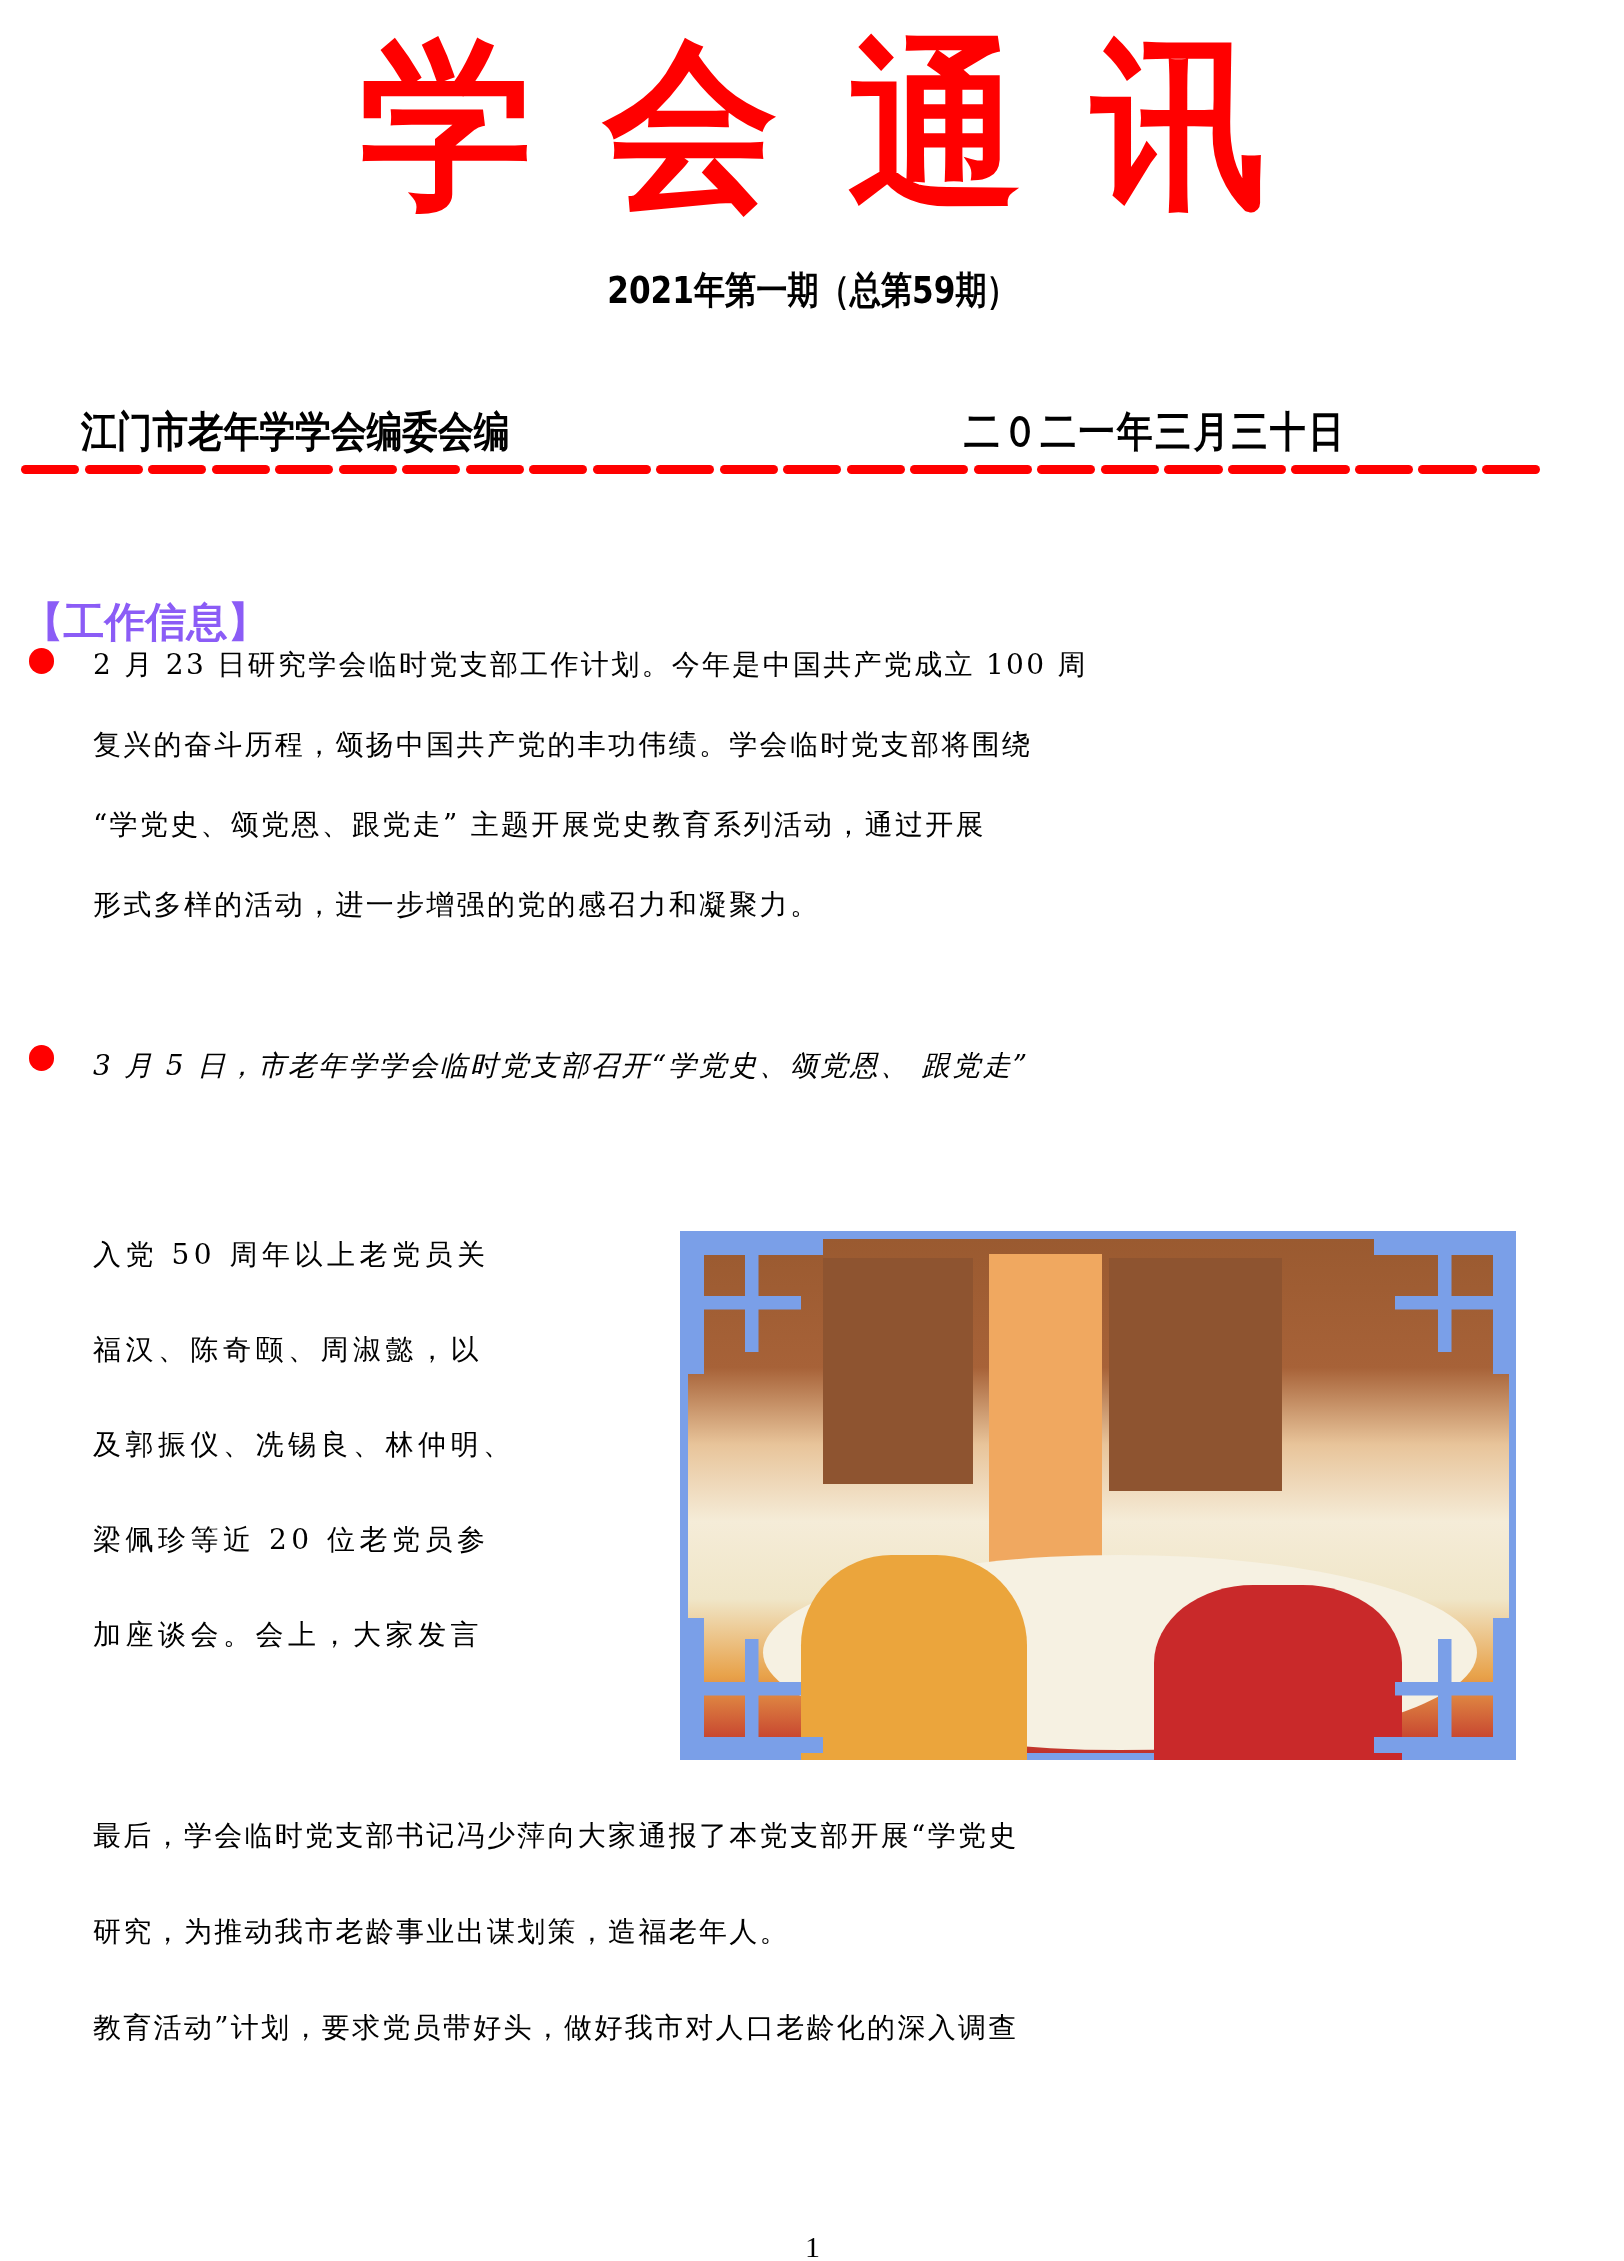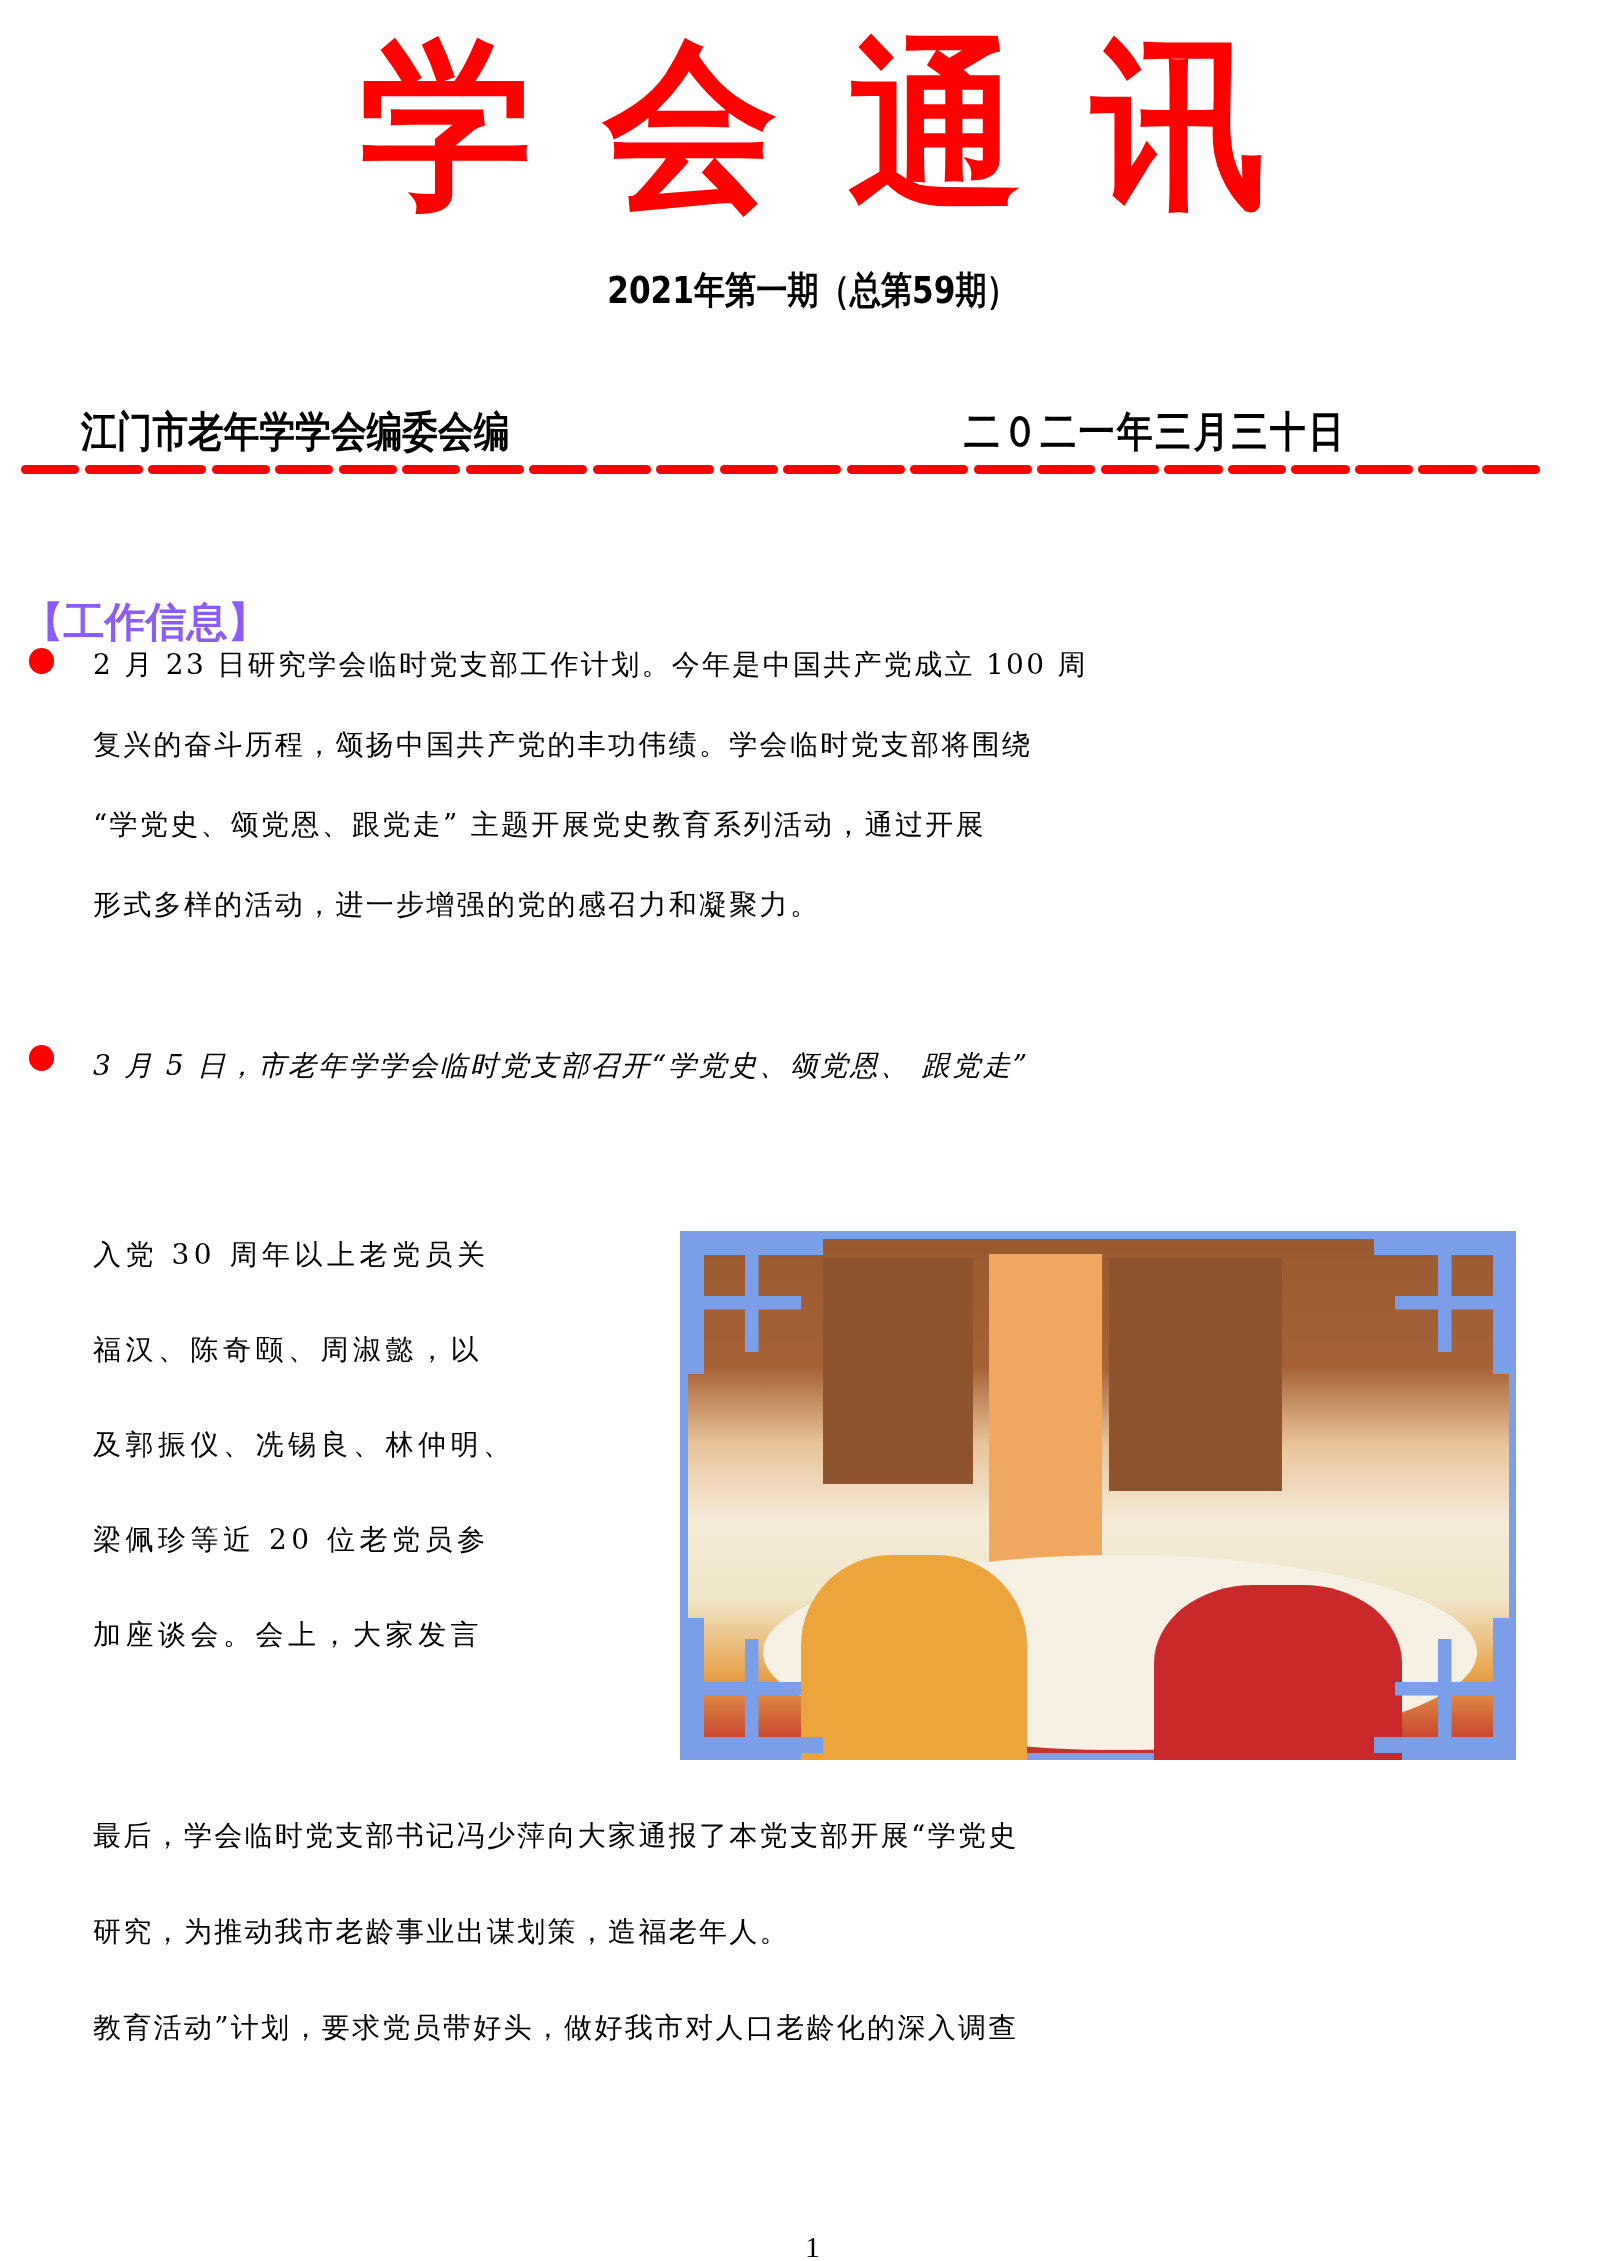--- a/index.html
+++ b/index.html
@@ -136,21 +136,21 @@
   <div class="line">复兴的奋斗历程，颂扬中国共产党的丰功伟绩。学会临时党支部将围绕</div>
   <div class="line">“学党史、颂党恩、跟党走” 主题开展党史教育系列活动，通过开展</div>
   <div class="line">形式多样的活动，进一步增强的党的感召力和凝聚力。</div>
 </div>
 
 <div class="bullet" style="left:28.6px; top:1045px;"></div>
 <div class="para" style="left:93px; top:1019px; line-height:93px;font-style:italic;">
   <div class="line">3 月 5 日，市老年学学会临时党支部召开“学党史、颂党恩、 跟党走”</div>
 </div>
 <div class="para" style="left:93px; top:1207px; line-height:95px; letter-spacing:4.5px;">
-  <div class="line">入党 30 周年以上老党员关</div>
+  <div class="line">入党 50 周年以上老党员关</div>
   <div class="line">福汉、陈奇颐、周淑懿，以</div>
   <div class="line">及郭振仪、冼锡良、林仲明、</div>
   <div class="line">梁佩珍等近 20 位老党员参</div>
   <div class="line">加座谈会。会上，大家发言</div>
 </div>
 
 <div class="photo">
   <div class="photo-inner">
     <div class="blind1"></div>
     <div class="blind2"></div>

